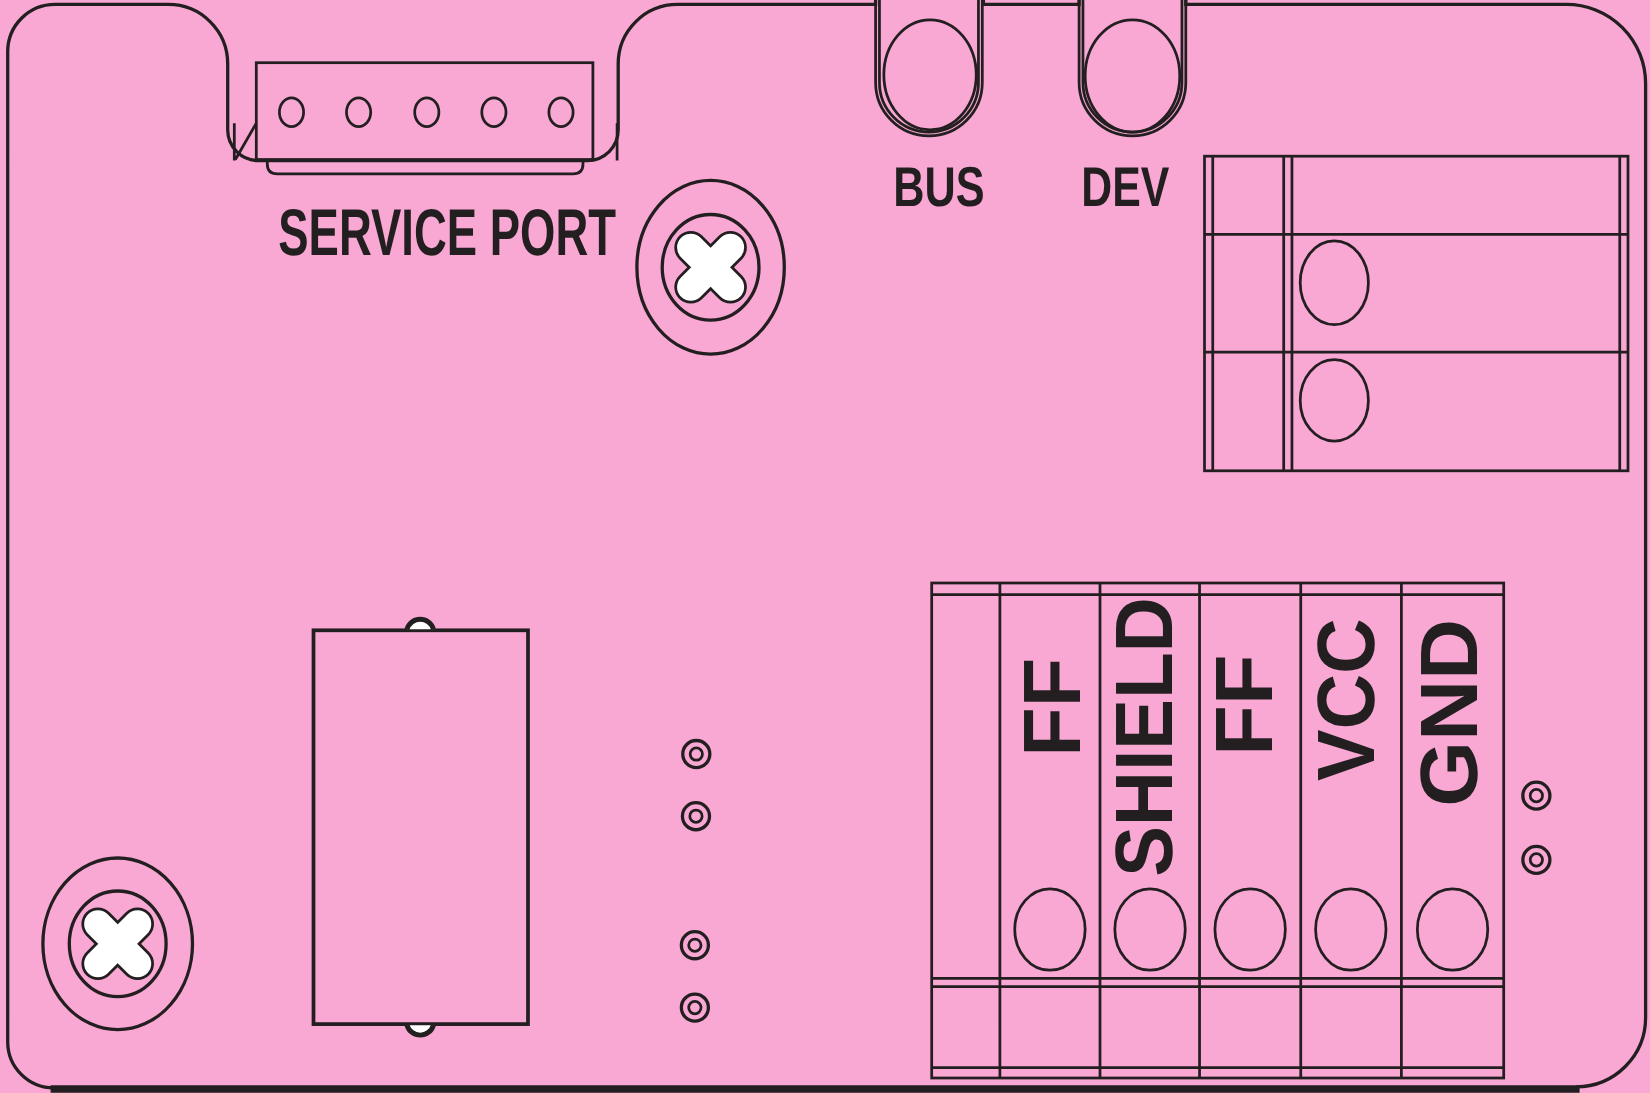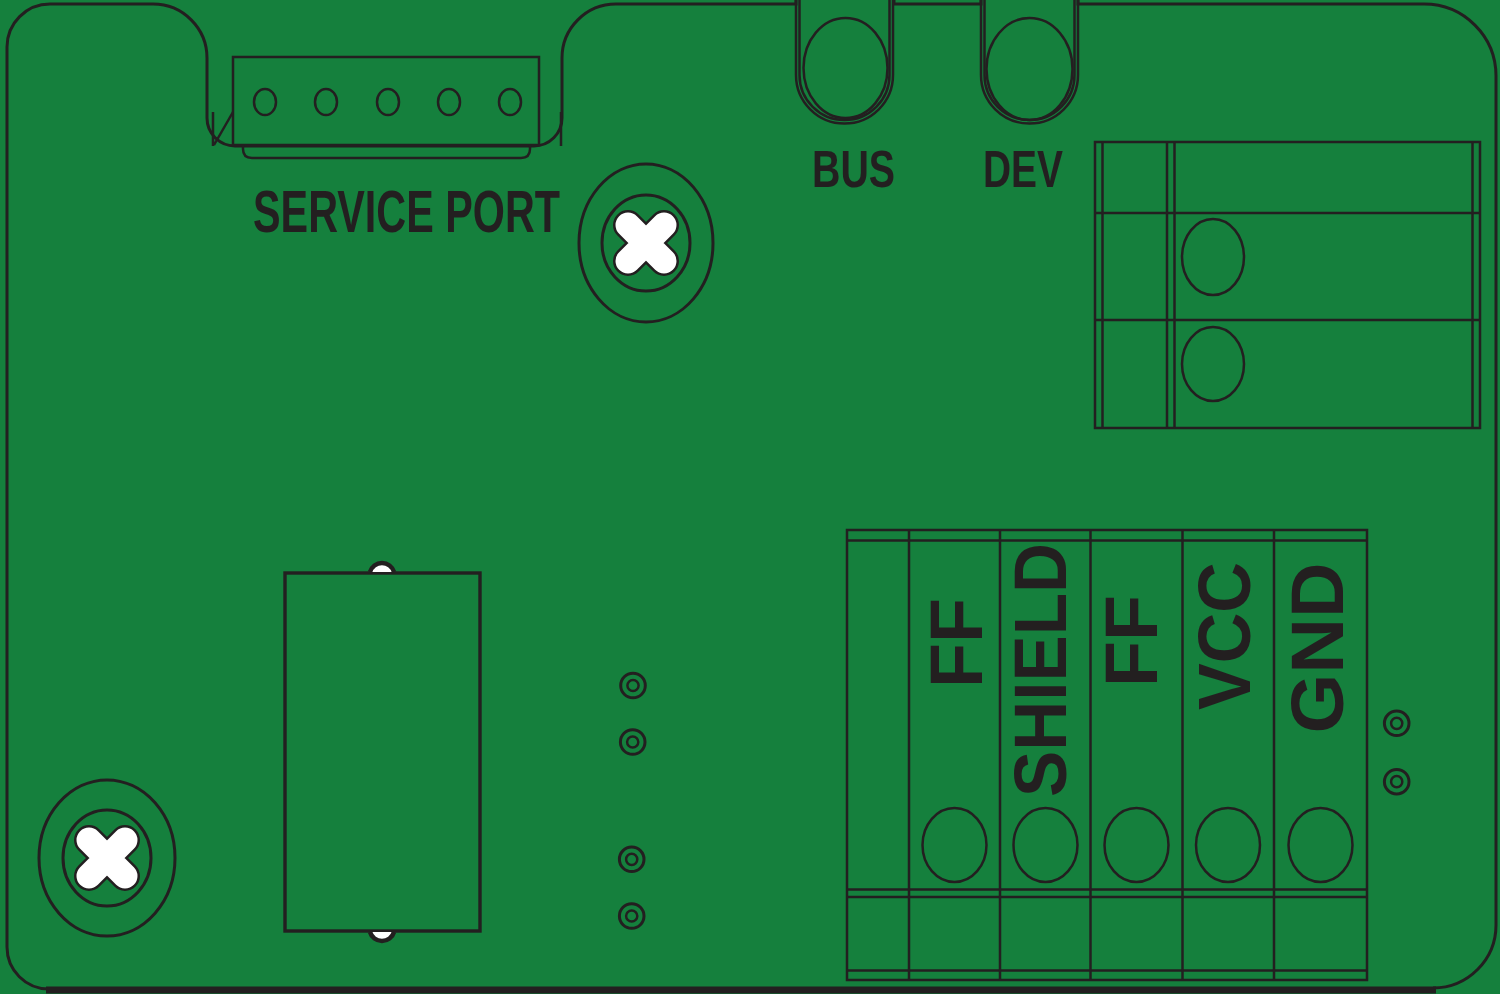--- a/index.html
+++ b/index.html
@@ -1,20 +1,20 @@
 <!DOCTYPE html>
 <html><head>
 <meta charset="utf-8">
 <style>
   html, body { margin: 0; padding: 0; background: #ffffff; }
   .stage {
     position: relative;
     width: 1500px;
     height: 994px;
-    background: #15803d;
+    background: #f9a8d4;
     overflow: hidden;
   }
   svg { display: block; }
   .ln   { fill: none; stroke: #231f20; stroke-width: 3;   }
   .ln2  { fill: none; stroke: #231f20; stroke-width: 2.5; }
   .fat  { fill: none; stroke: #231f20; stroke-width: 3.4; }
   .thick{ fill: none; stroke: #231f20; stroke-width: 7;   }
   .bump { fill: #ffffff; stroke: #231f20; stroke-width: 4.5; }
   .xblk { fill: none; stroke: #231f20; stroke-width: 30; stroke-linecap: round; }
   .xwht { fill: none; stroke: #ffffff; stroke-width: 25; stroke-linecap: round; }

